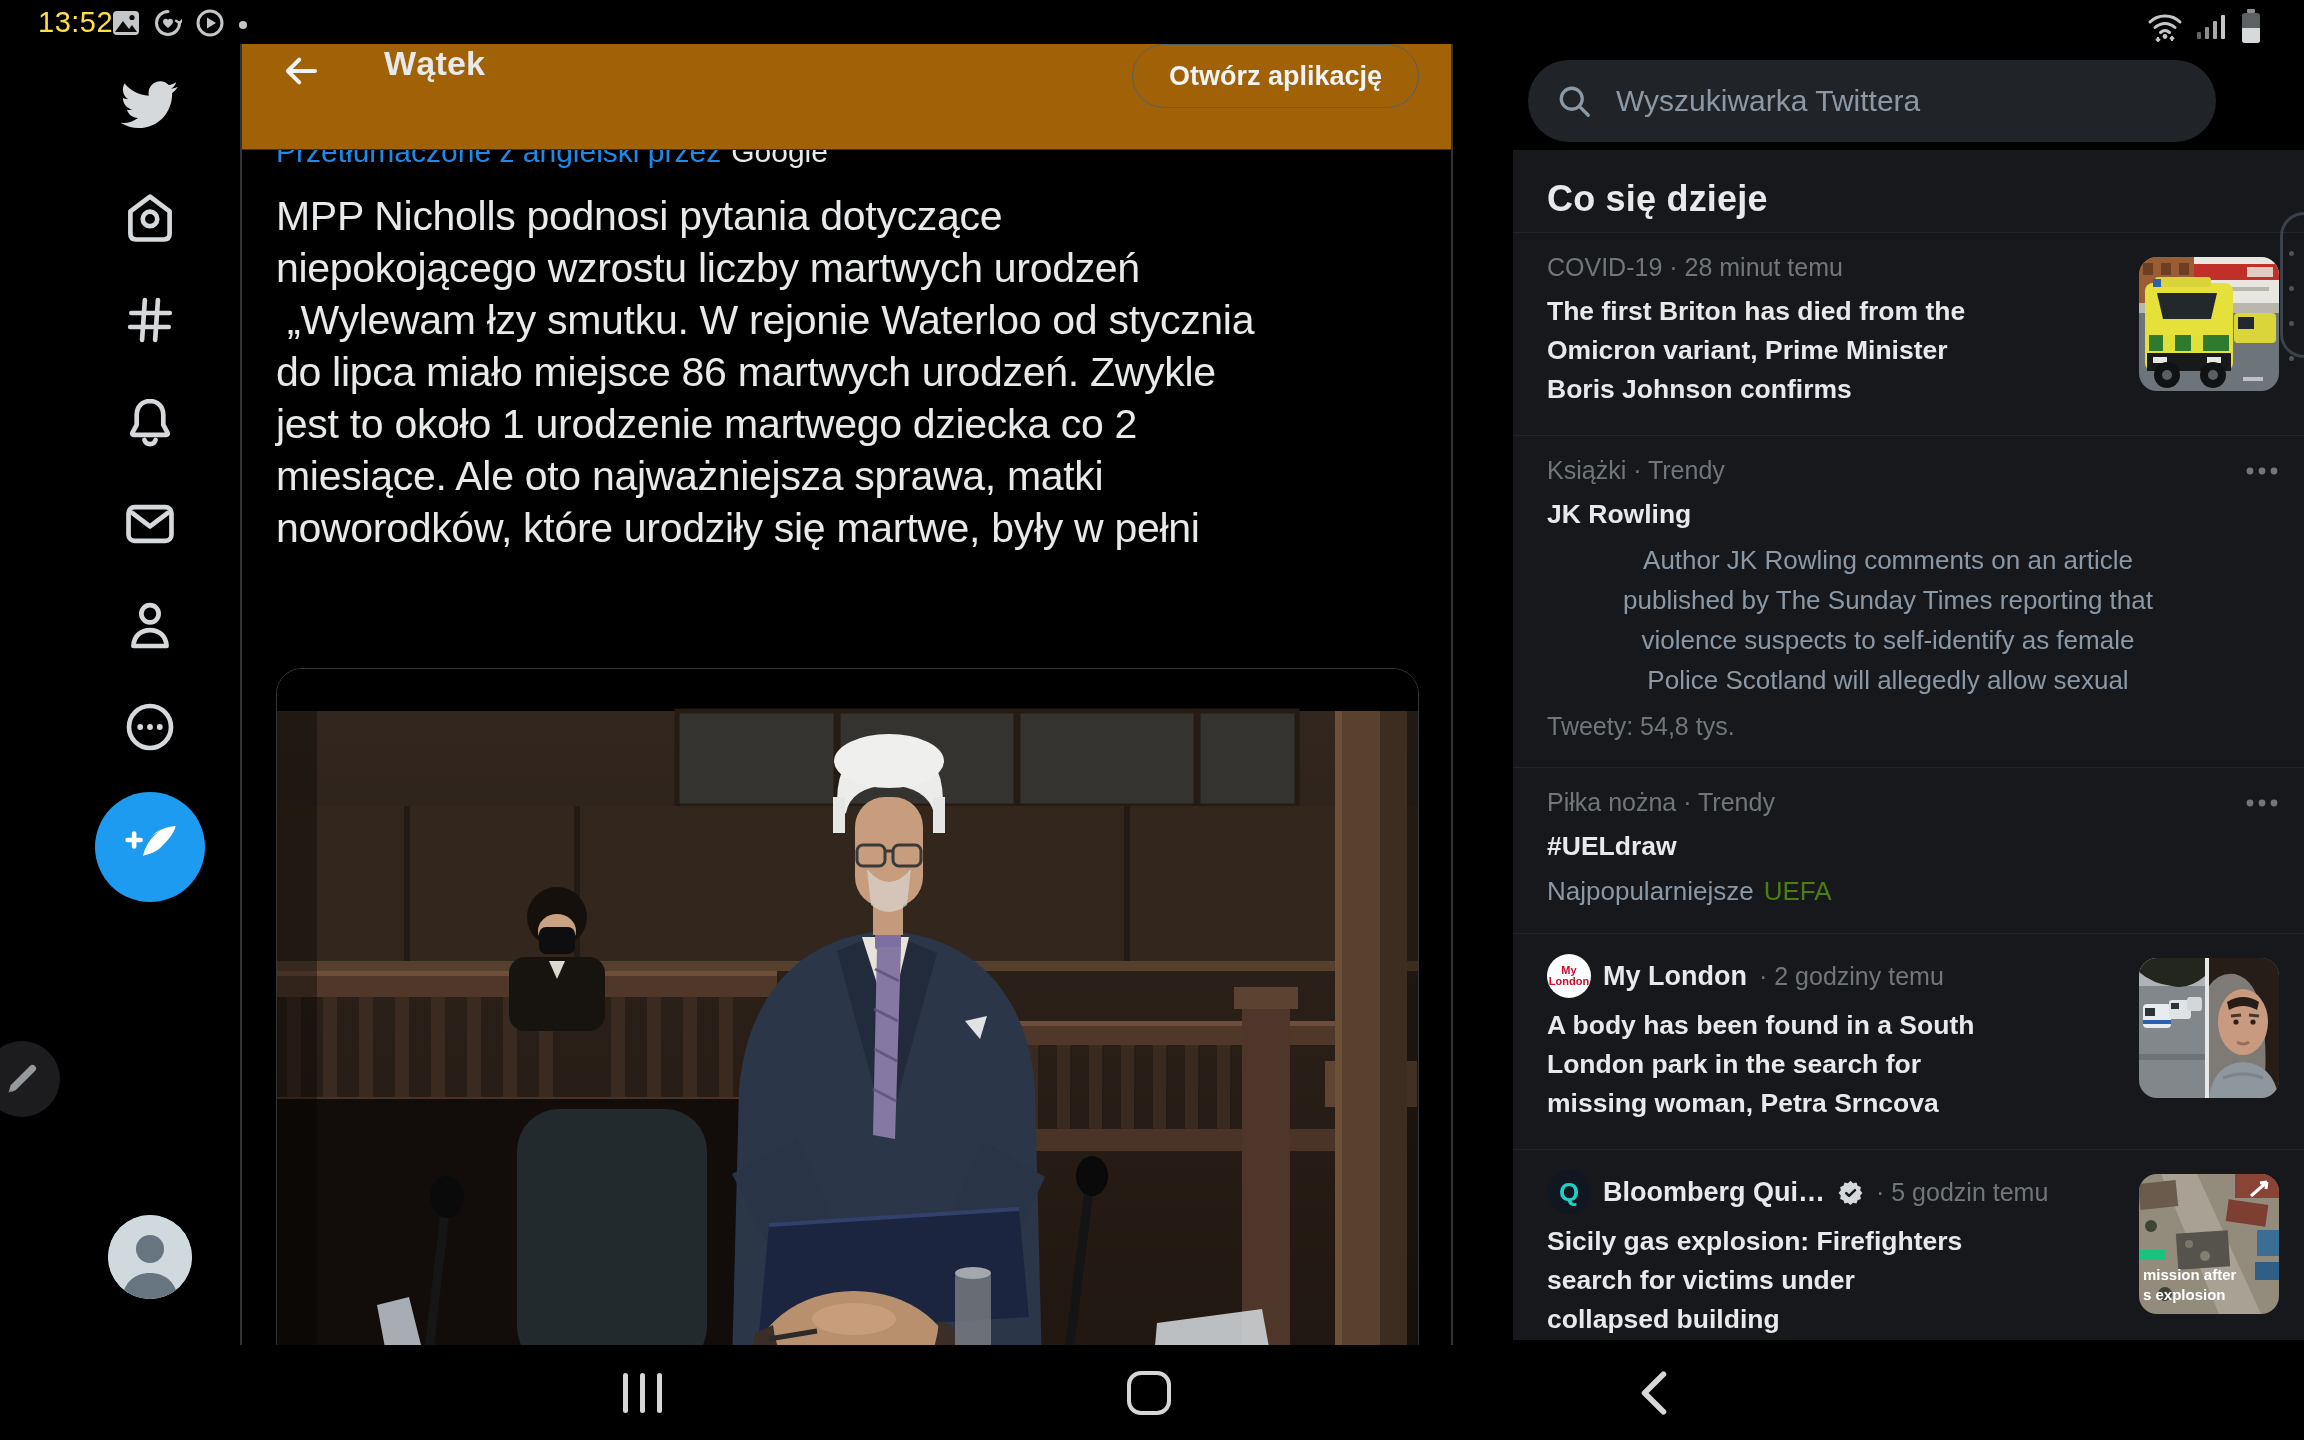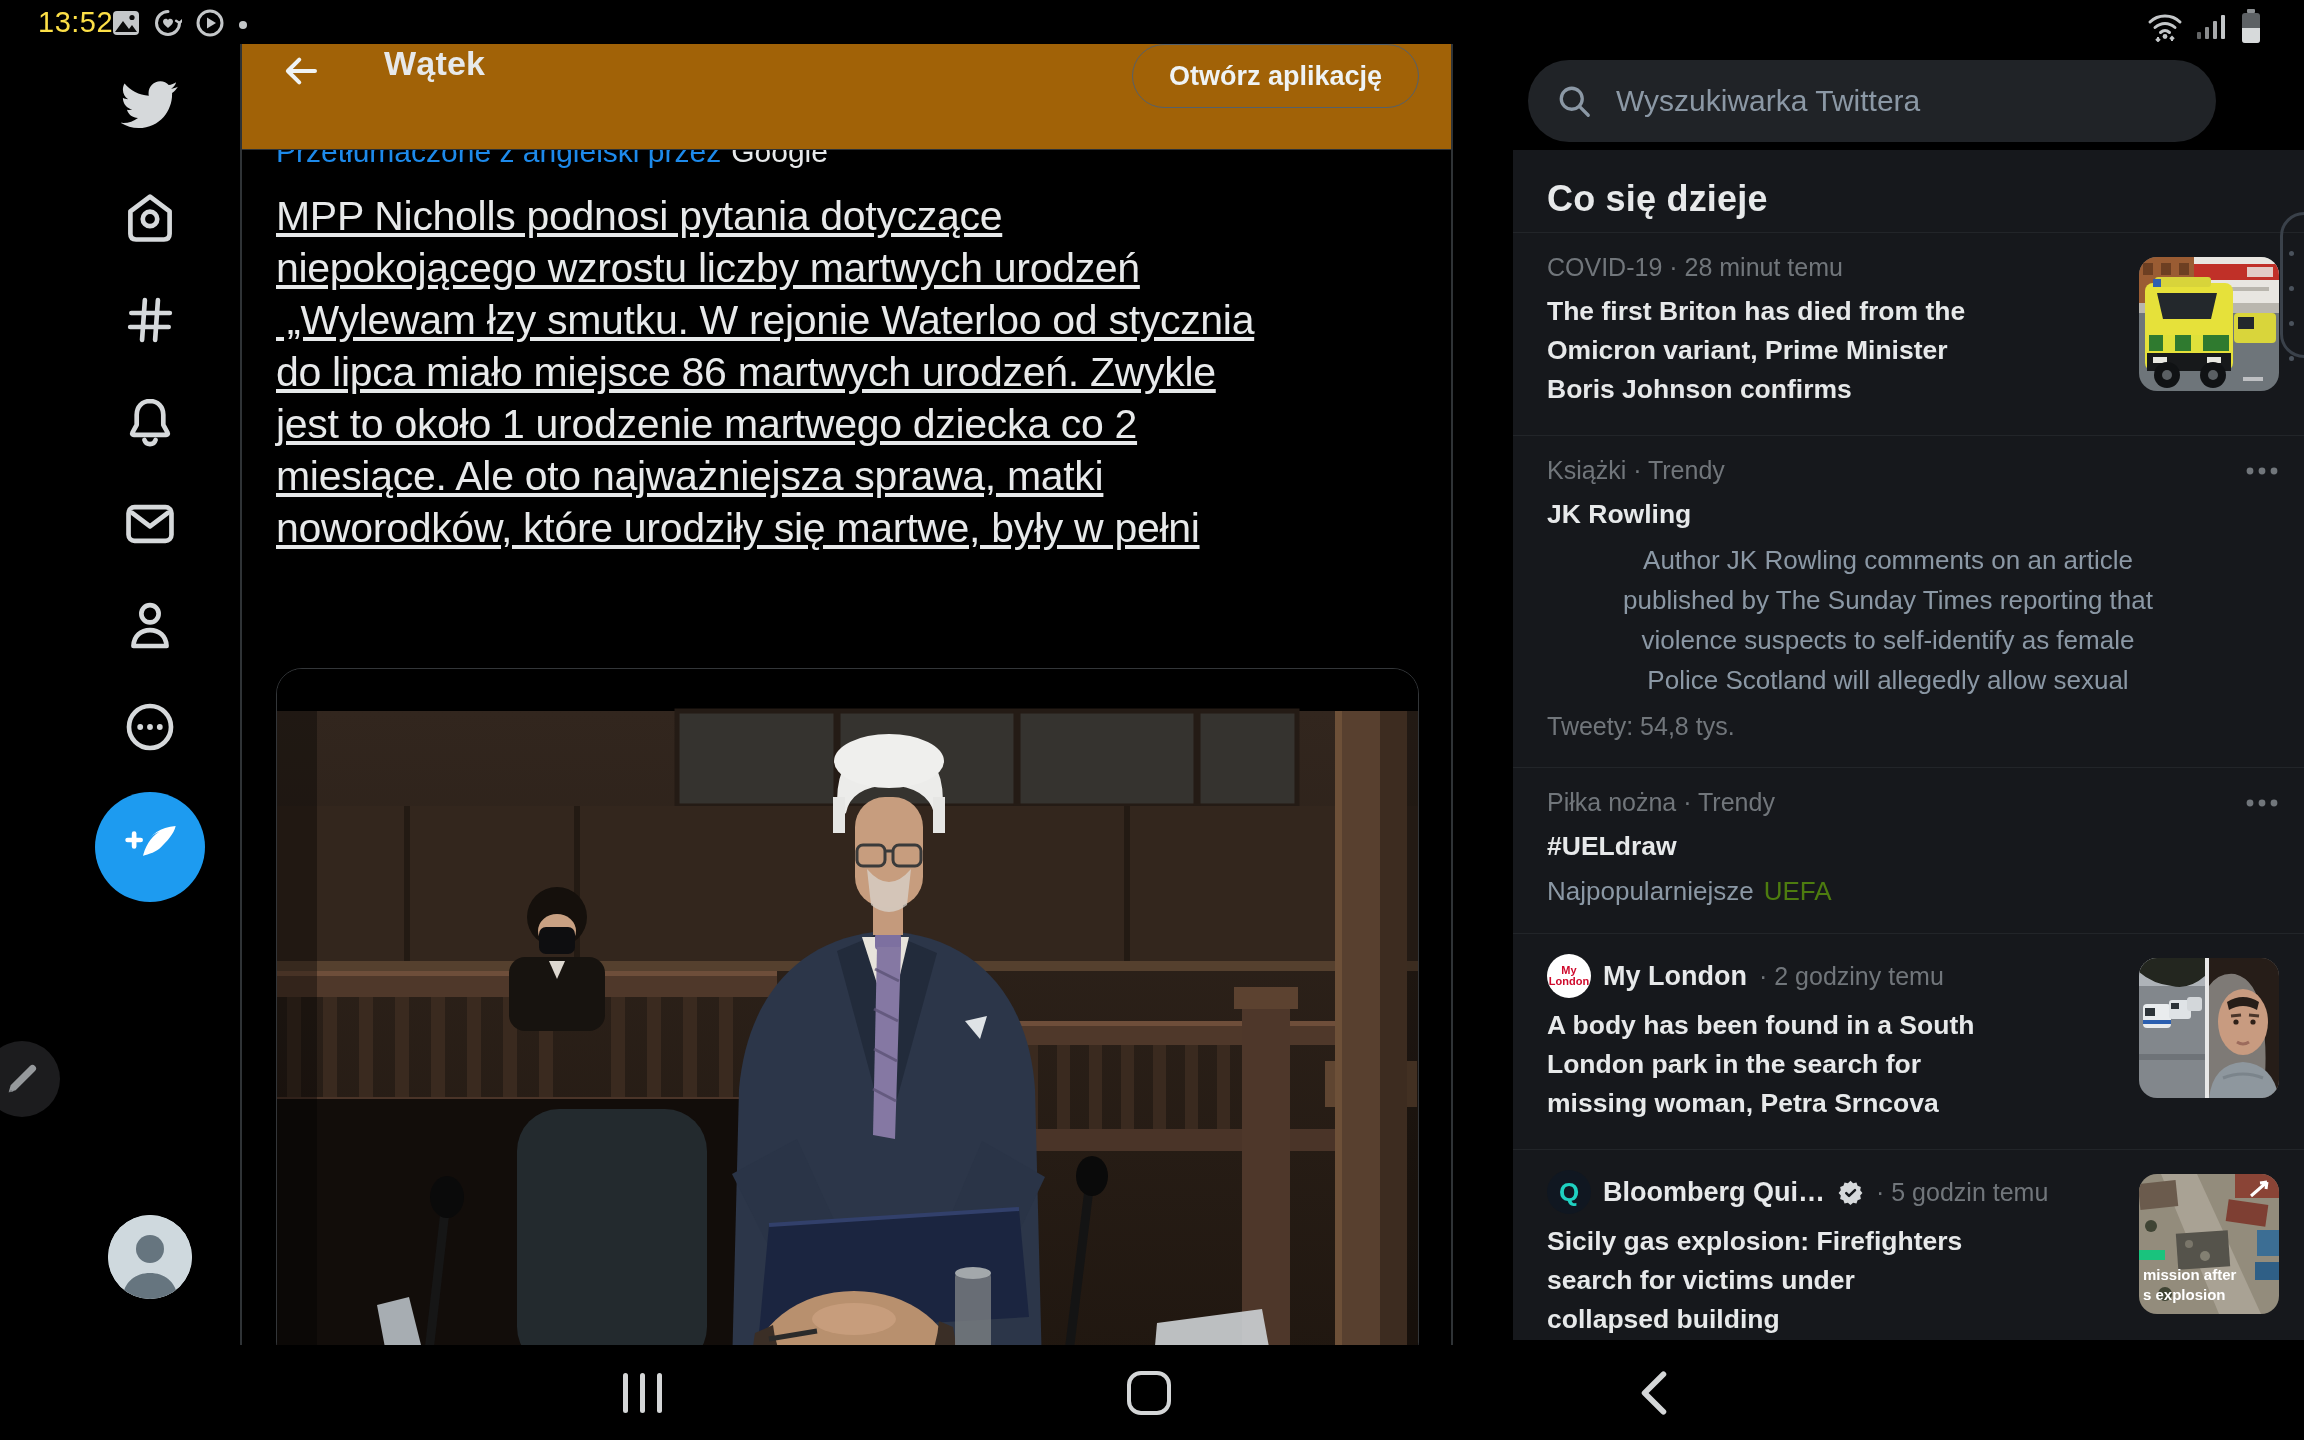--- a/index.html
+++ b/index.html
@@ -27,21 +27,21 @@
   .panel-header { position:absolute; top:0; left:0; right:0; height:106px; background:#a16207;
     border-bottom:1px solid #2f3336; display:flex; align-items:flex-start; padding:0 32px; z-index:5; }
   .back-btn { width:54px; height:54px; display:flex; align-items:center; justify-content:center; color:#eff3f4; }
   .panel-title { margin-left:56px; font-size:34px; font-weight:700; letter-spacing:.2px; }
   .open-app-btn { margin-left:auto; height:64px; padding:0 36px; border:1.5px solid #566069; border-radius:34px;
     background:transparent; color:#eff3f4; font-size:27px; font-weight:700; font-family:inherit; display:flex; align-items:center; }
   .translated-line { position:absolute; top:91px; left:34px; font-size:30px; z-index:1; white-space:nowrap; }
   .translated-line .lnk { color:#1d8aeb; }
   .translated-line .prov { color:#e7e9ea; margin-left:10px; }
   .tweet-text { position:absolute; top:146px; left:34px; font-size:41px; line-height:52px;
-    letter-spacing:-0.3px; color:#e7e9ea;text-decoration:underline; }
+    letter-spacing:-0.3px; color:#e7e9ea; }
   .tweet-text div { white-space:pre; }
   .video-card { position:absolute; top:624px; left:34px; width:1143px; height:700px;
     border-radius:26px; border:1px solid #333639; overflow:hidden; background:#000; }
 
   
   .search-pill { position:absolute; left:1528px; top:60px; width:688px; height:82px; border-radius:41px;
     background:#202327; display:flex; align-items:center; padding:0 28px; z-index:2; }
   .search-pill input { background:transparent; border:none; outline:none; color:#e7e9ea;
     font-size:30px; font-family:inherit; margin-left:24px; width:520px; }
   .search-pill input::placeholder { color:#8b98a5; }

